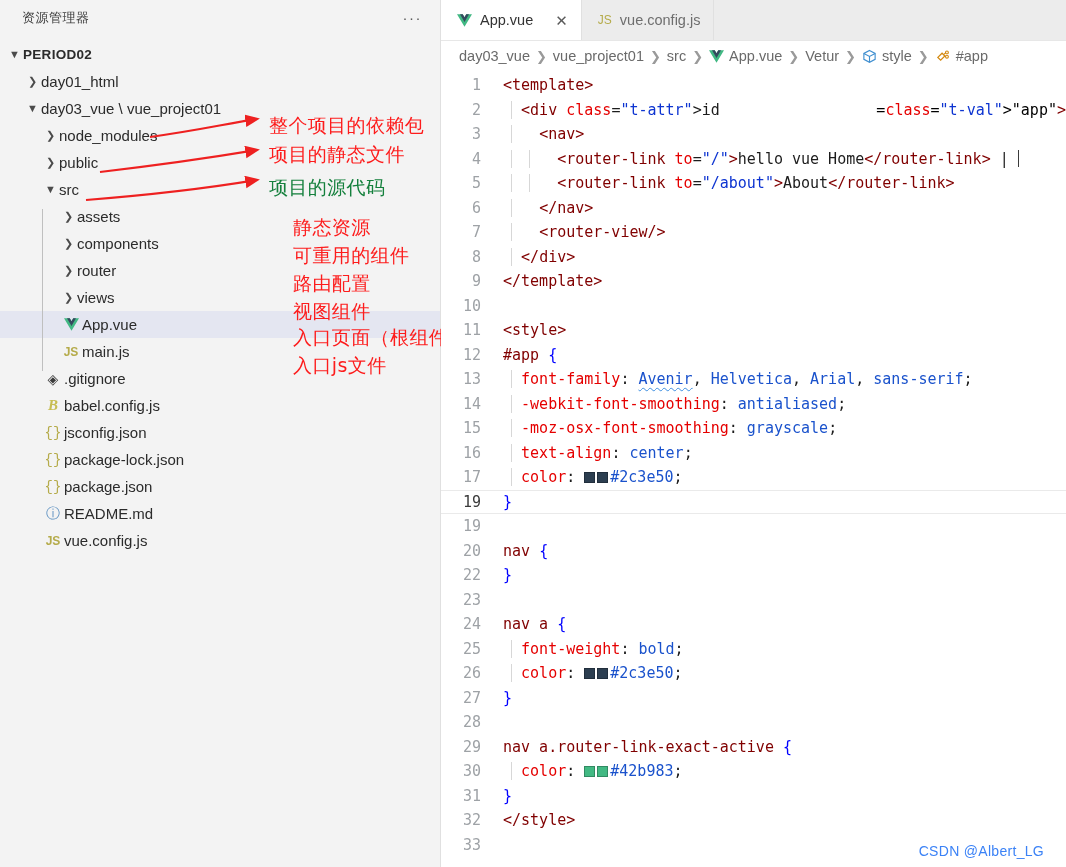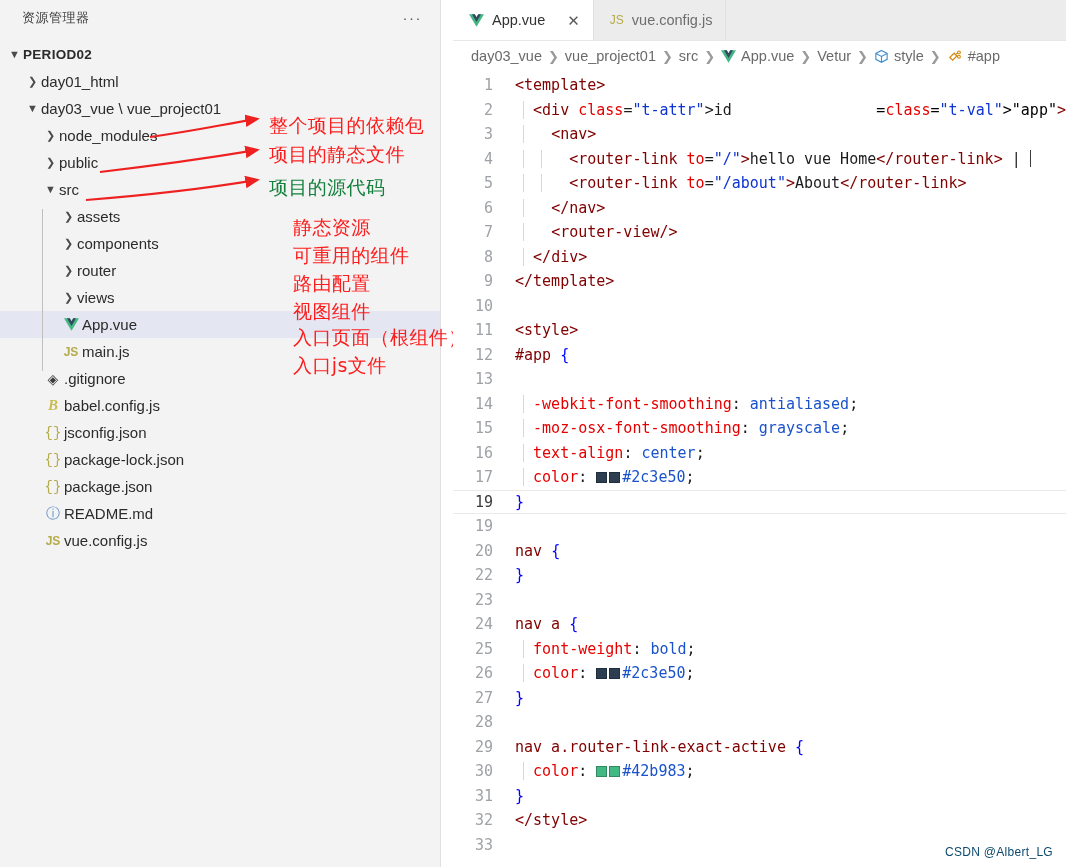--- a/index.html
+++ b/index.html
@@ -1,21 +1,21 @@
 <!DOCTYPE html>
 <html><head>
 <meta charset="utf-8">
 <style>
   html,body{margin:0;padding:0;}
   body{
     width:1066px;height:867px;overflow:hidden;background:#ffffff;
     font-family:"Liberation Sans","DejaVu Sans",sans-serif;
     -webkit-font-smoothing:antialiased;
   }
-  #app-root{position:relative;width:1066px;height:867px;display:flex;gap:12px;}
+  #app-root{position:relative;width:1066px;height:867px;display:flex;}
 
   
   #sidebar{
     position:relative;width:441px;height:867px;background:#f3f3f3;
     border-right:1px solid #e0e0e0;flex:0 0 441px;box-sizing:border-box;
   }
   .sb-header{
     height:35px;display:flex;align-items:center;justify-content:space-between;
     padding:0 18px 0 22px;box-sizing:border-box;
   }
@@ -106,21 +106,21 @@
     text-decoration:underline;text-decoration-style:wavy;
     text-decoration-color:#3e8fe0;text-decoration-thickness:1px;text-underline-offset:3px;
   }
   .swatch{
     display:inline-block;width:11px;height:11px;vertical-align:-1px;margin-right:2px;
     border:1px solid rgba(0,0,0,.25);box-sizing:border-box;
   }
   .caret{display:inline-block;width:1px;height:17px;background:#3b3b3b;vertical-align:-3px;}
 
   .watermark{
-    position:absolute;right:13px;bottom:8px;color:#0c4a6e;font-size:12px;
+    position:absolute;right:22px;bottom:8px;color:#3b82f6;font-size:14px;
     font-family:"Liberation Sans",sans-serif;letter-spacing:.3px;
   }
 </style>
 </head>
 <body>
 
 <div id="app-root">
 
   <div id="sidebar">
     <div class="sb-header">
@@ -345,21 +345,21 @@
         <div class="cline"><span class="lno">3</span><span class="ctext"><span class="ind" style="left:8px"></span>    <span class="t-angle">&lt;</span><span class="t-tag">nav</span><span class="t-angle">&gt;</span></span></div>
         <div class="cline"><span class="lno">4</span><span class="ctext"><span class="ind" style="left:8px"></span><span class="ind" style="left:26px"></span>      <span class="t-angle">&lt;</span><span class="t-tag">router-link</span> <span class="t-attr">to</span>=<span class="t-val">"/"</span><span class="t-angle">&gt;</span>hello vue Home<span class="t-angle">&lt;/</span><span class="t-tag">router-link</span><span class="t-angle">&gt;</span> | <span class="caret"></span></span></div>
         <div class="cline"><span class="lno">5</span><span class="ctext"><span class="ind" style="left:8px"></span><span class="ind" style="left:26px"></span>      <span class="t-angle">&lt;</span><span class="t-tag">router-link</span> <span class="t-attr">to</span>=<span class="t-val">"/about"</span><span class="t-angle">&gt;</span>About<span class="t-angle">&lt;/</span><span class="t-tag">router-link</span><span class="t-angle">&gt;</span></span></div>
         <div class="cline"><span class="lno">6</span><span class="ctext"><span class="ind" style="left:8px"></span>    <span class="t-angle">&lt;/</span><span class="t-tag">nav</span><span class="t-angle">&gt;</span></span></div>
         <div class="cline"><span class="lno">7</span><span class="ctext"><span class="ind" style="left:8px"></span>    <span class="t-angle">&lt;</span><span class="t-tag">router-view</span><span class="t-angle">/&gt;</span></span></div>
         <div class="cline"><span class="lno">8</span><span class="ctext"><span class="ind" style="left:8px"></span>  <span class="t-angle">&lt;/</span><span class="t-tag">div</span><span class="t-angle">&gt;</span></span></div>
         <div class="cline"><span class="lno">9</span><span class="ctext"><span class="t-angle">&lt;/</span><span class="t-tag">template</span><span class="t-angle">&gt;</span></span></div>
         <div class="cline"><span class="lno">10</span><span class="ctext"></span></div>
         <div class="cline"><span class="lno">11</span><span class="ctext"><span class="t-angle">&lt;</span><span class="t-tag">style</span><span class="t-angle">&gt;</span></span></div>
         <div class="cline"><span class="lno">12</span><span class="ctext"><span class="t-sel">#app</span> <span class="t-brace">{</span></span></div>
-        <div class="cline"><span class="lno">13</span></div>
+        <div class="cline"><span class="lno">13</span><span class="ctext"><span class="ind" style="left:8px"></span>  <span class="t-prop">font-family</span><span class="t-punc">:</span> <span class="t-cssval squig">Avenir</span>, <span class="t-cssval">Helvetica</span>, <span class="t-cssval">Arial</span>, <span class="t-cssval">sans-serif</span><span class="t-punc">;</span></span></div>
         <div class="cline"><span class="lno">14</span><span class="ctext"><span class="ind" style="left:8px"></span>  <span class="t-prop">-webkit-font-smoothing</span><span class="t-punc">:</span> <span class="t-cssval">antialiased</span><span class="t-punc">;</span></span></div>
         <div class="cline"><span class="lno">15</span><span class="ctext"><span class="ind" style="left:8px"></span>  <span class="t-prop">-moz-osx-font-smoothing</span><span class="t-punc">:</span> <span class="t-cssval">grayscale</span><span class="t-punc">;</span></span></div>
         <div class="cline"><span class="lno">16</span><span class="ctext"><span class="ind" style="left:8px"></span>  <span class="t-prop">text-align</span><span class="t-punc">:</span> <span class="t-cssval">center</span><span class="t-punc">;</span></span></div>
         <div class="cline"><span class="lno">17</span><span class="ctext"><span class="ind" style="left:8px"></span>  <span class="t-prop">color</span><span class="t-punc">:</span> <span class="swatch" style="background:#2c3e50"></span><span class="swatch" style="background:#2c3e50"></span><span class="t-cssval">#2c3e50</span><span class="t-punc">;</span></span></div>
         <div class="cline current"><span class="lno">19</span><span class="ctext"><span class="t-brace">}</span></span></div>
         <div class="cline"><span class="lno">19</span><span class="ctext"></span></div>
         <div class="cline"><span class="lno">20</span><span class="ctext"><span class="t-sel">nav</span> <span class="t-brace">{</span></span></div>
         <div class="cline"><span class="lno">22</span><span class="ctext"><span class="t-brace">}</span></span></div>
         <div class="cline"><span class="lno">23</span><span class="ctext"></span></div>
         <div class="cline"><span class="lno">24</span><span class="ctext"><span class="t-sel">nav a</span> <span class="t-brace">{</span></span></div>

